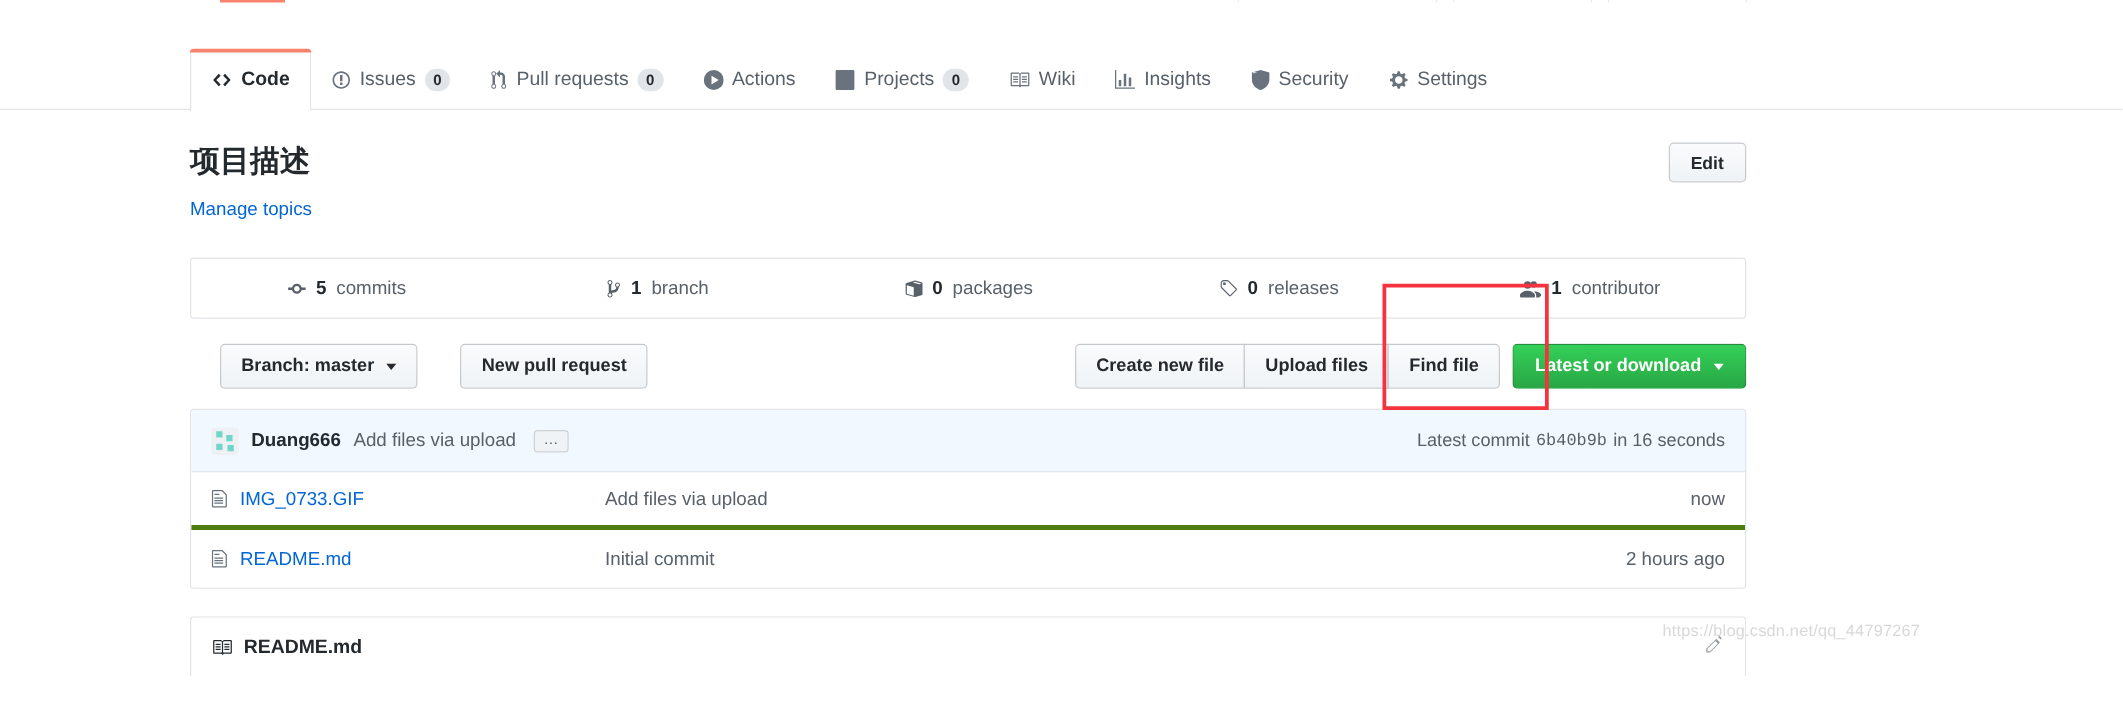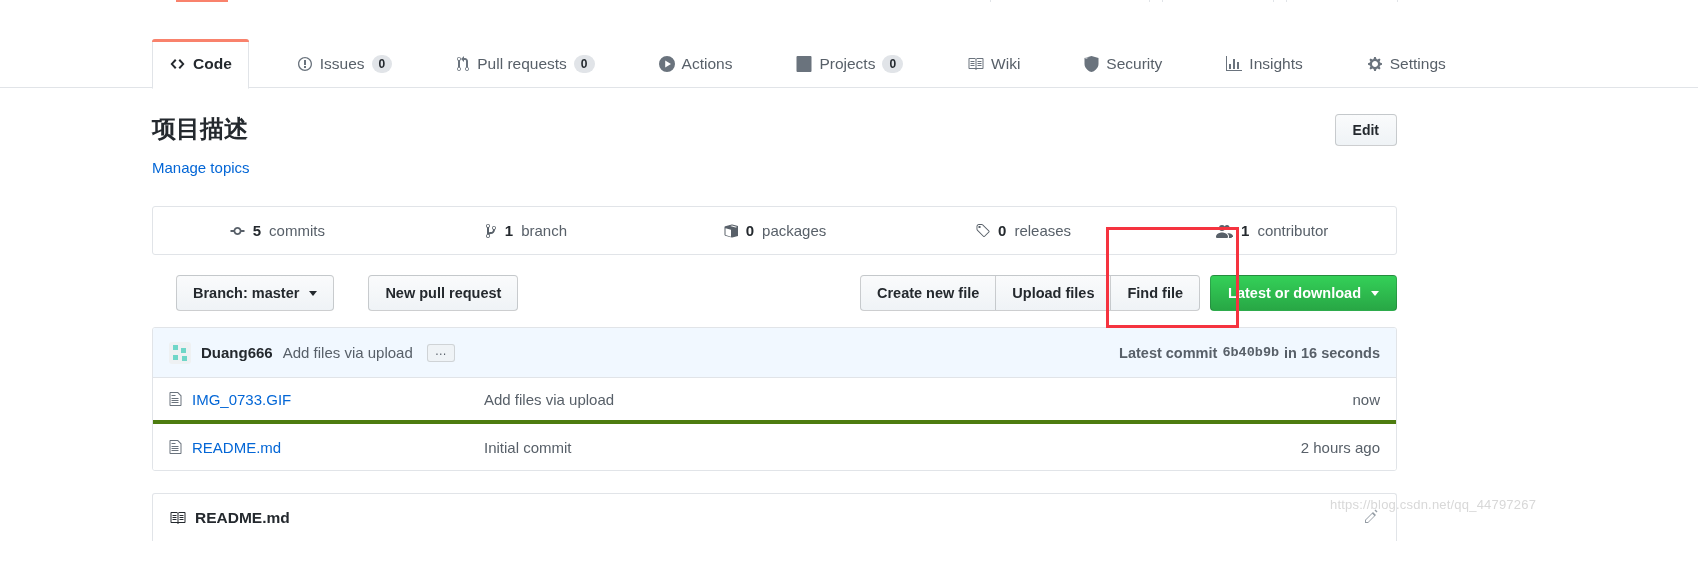--- a/index.html
+++ b/index.html
@@ -25,21 +25,21 @@
     border:1px solid #e1e4e8; border-bottom:none;
     border-radius:3px 3px 0 0; background:#fff;
   }
   .ghost-link {
     position:absolute; top:-12px; height:14px;
     border-bottom:3px solid #f9826c;
   }
 
   .tabs {
     position:absolute; left:152px; top:34px;
-    display:flex; align-items:flex-end; height:54px;gap:32px;
+    display:flex; align-items:flex-end; height:54px;
   }
   .tab {
     display:flex; align-items:center; gap:7px;
     padding:0 16px; height:48px;
     color:#586069; font-size:15.5px;
     white-space:nowrap; cursor:pointer;
     position:relative; top:0;
   }
   .tab.active {
     color:#24292e; font-weight:600;
@@ -157,21 +157,21 @@
   .commit-msg { color:#586069; font-size:15px; }
   .dots-btn {
     border:1px solid rgba(27,31,35,.15); border-radius:3px;
     background:#eff3f6; color:#586069;
     font-size:12px; line-height:10px; padding:2px 7px 6px;
     cursor:pointer; margin-left:4px; height:18px;
     display:flex; align-items:center;
   }
   .commit-meta {
     margin-left:auto; color:#586069; font-size:14.5px;
-    display:flex; align-items:flex-start; gap:5px;font-weight:bold;
+    display:flex; align-items:flex-end; gap:5px;
   }
   .sha { font-family:"Liberation Mono", monospace; font-size:13.5px; color:#586069; }
 
   .frow {
     height:46px; display:flex; align-items:center;
     padding:0 16px; border-bottom:4px solid #4d7c0f;
     background:#fff;
   }
   .frow:last-child { border-bottom:none; }
   .fname {
@@ -270,34 +270,34 @@
       <span class="ico">
         <svg width="17" height="16" viewBox="0 0 16 16" fill="#6a737d">
             <path d="M3 5h4v1H3V5zm0 3h4V7H3v1zm0 2h4V9H3v1zm11-5h-4v1h4V5zm0 2h-4v1h4V7zm0 2h-4v1h4V9zm2-6v9c0 .55-.45 1-1 1H9.5l-1 1-1-1H2c-.55 0-1-.45-1-1V3c0-.55.45-1 1-1h5.5l1 1 1-1H15c.55 0 1 .45 1 1zm-8 .5L7.5 3H2v9h6V3.5zm7-.5H9.5l-.5.5V12h6V3z"></path>
           </svg>
       </span>
       <span>Wiki</span>
     </div>
 
     <div class="tab">
       <span class="ico">
+        <svg width="16" height="16" viewBox="0 0 16 16" fill="#6a737d">
+            <path d="M16 14v1H0V0h1v14h15zM5 13H3V8h2v5zm4 0H7V3h2v10zm4 0h-2V6h2v7z"></path>
+          </svg>
+      </span>
+      <span>Insights</span>
+    </div>
+
+    <div class="tab">
+      <span class="ico">
         <svg width="15" height="16" viewBox="0 0 14 16" fill="#6a737d">
             <path d="M0 2l7-2 7 2v6.02C14 12.69 8.69 16 7 16S0 12.69 0 8.02V2zm1 .75L7 1l6 1.75v5.268C13 12.104 8.449 15 7 15V1.75H1z"></path>
           </svg>
       </span>
       <span>Security</span>
-    </div>
-
-    <div class="tab">
-      <span class="ico">
-        <svg width="16" height="16" viewBox="0 0 16 16" fill="#6a737d">
-            <path d="M16 14v1H0V0h1v14h15zM5 13H3V8h2v5zm4 0H7V3h2v10zm4 0h-2V6h2v7z"></path>
-          </svg>
-      </span>
-      <span>Insights</span>
     </div>
 
     <div class="tab">
       <span class="ico">
         <svg width="16" height="16" viewBox="0 0 14 16" fill="#6a737d">
             <path d="M14 8.77v-1.6l-1.94-.64-.45-1.09.88-1.84-1.13-1.13-1.81.91-1.09-.45-.69-1.92h-1.6l-.63 1.94-1.11.45-1.84-.88-1.13 1.13.91 1.81-.45 1.09L0 7.23v1.59l1.94.64.45 1.09-.88 1.84 1.13 1.13 1.81-.91 1.09.45.69 1.92h1.59l.63-1.94 1.11-.45 1.84.88 1.13-1.13-.92-1.81.47-1.09L14 8.75v.02zM7 11c-1.66 0-3-1.34-3-3s1.34-3 3-3 3 1.34 3 3-1.34 3-3 3z"></path>
           </svg>
       </span>
       <span>Settings</span>
     </div>

